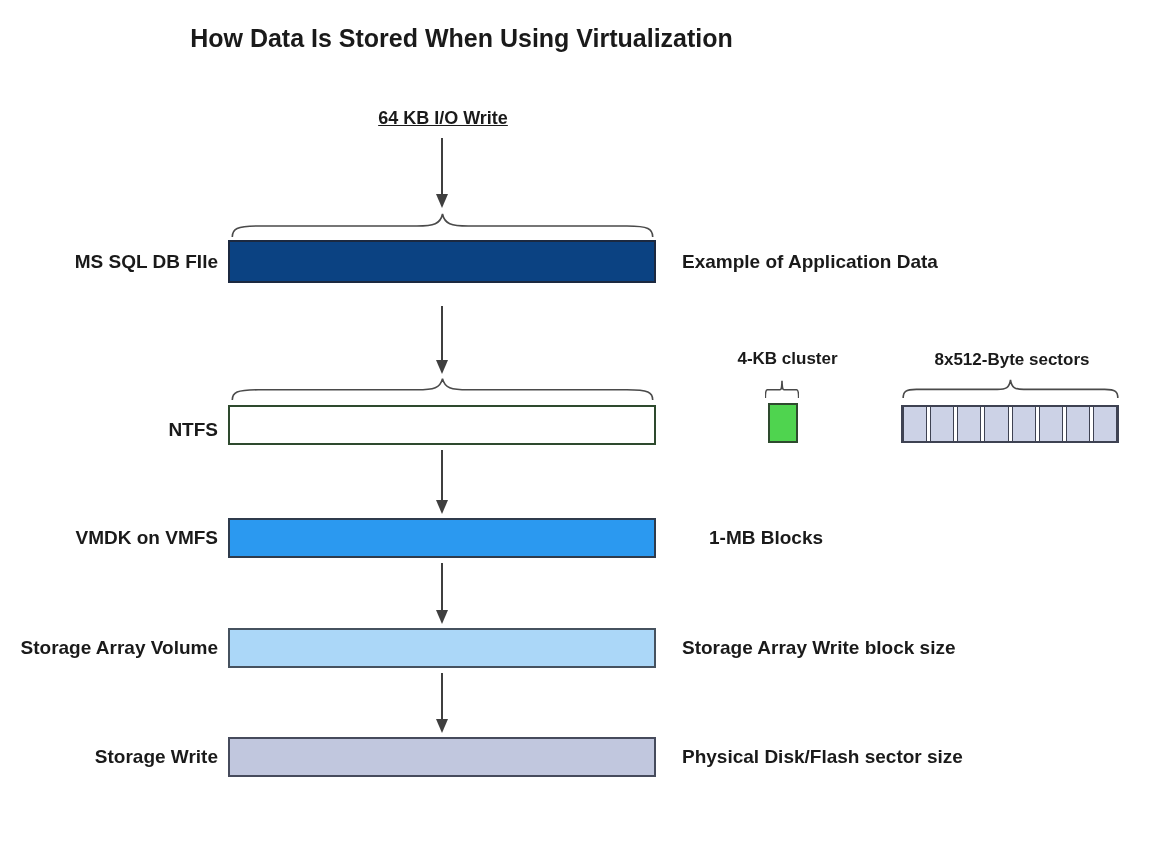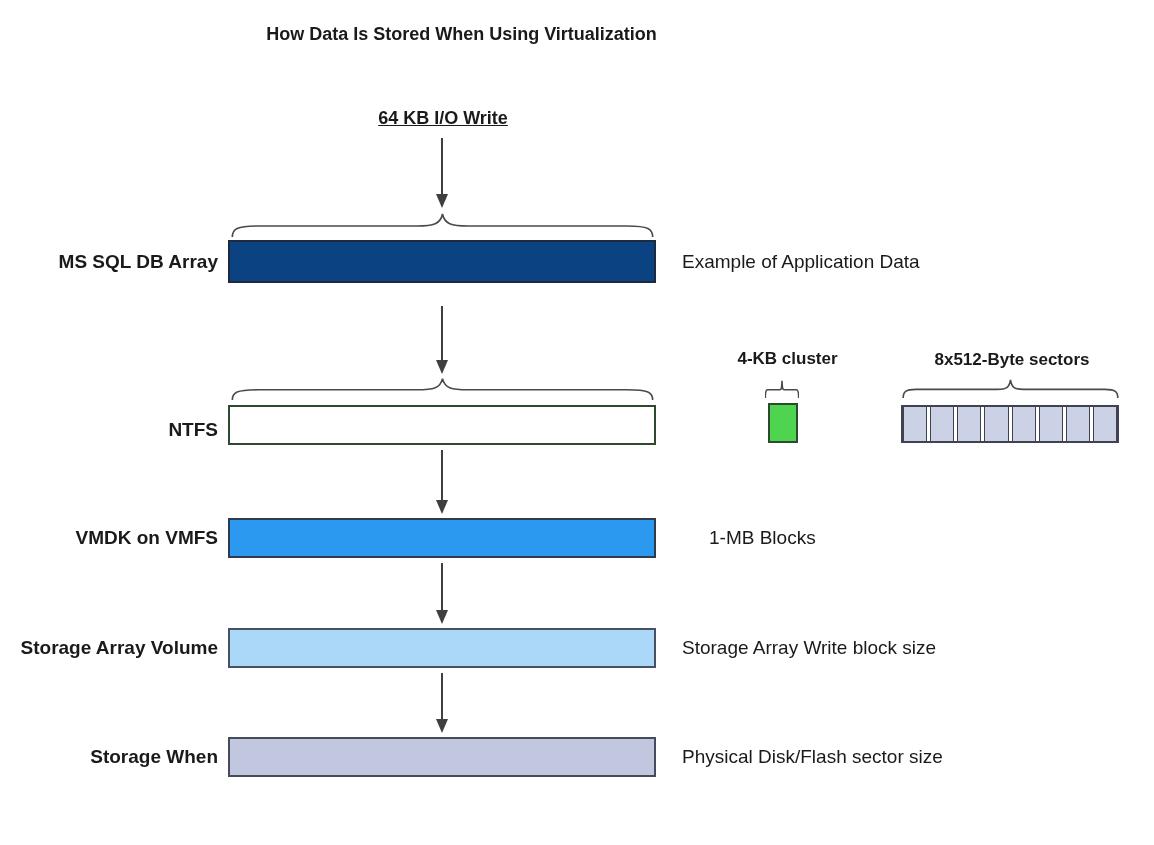--- a/index.html
+++ b/index.html
@@ -8,21 +8,21 @@
     width:1154px;height:845px;
     background:#ffffff;
     font-family:"Liberation Sans",sans-serif;
     color:#1a1a1a;
     overflow:hidden;
   }
   .abs{position:absolute;}
   .title{
     left:0;top:24px;width:923px;
     text-align:center;
-    font-size:18px;font-weight:700;
+    font-size:25px;font-weight:700;
   }
   .io-label{
     left:293px;top:108px;width:300px;
     text-align:center;
     font-size:18px;font-weight:700;text-decoration:underline;
   }
   .arrow{display:block;}
   .arrow line{stroke:#3f3f3f;stroke-width:2;}
   .arrow polygon{fill:#3f3f3f;}
   .brace path{
@@ -42,21 +42,21 @@
   .bar-sav{top:628px;height:40px;background:var(--light-blue);border:2px solid #46525f;}
   .bar-sm{top:737px;height:40px;background:var(--lavender);border:2px solid #464b5c;}
   .row-label{
     left:0;width:218px;
     display:flex;align-items:center;justify-content:flex-end;
     font-size:19px;font-weight:700;white-space:nowrap;
   }
   .row-annotation{
     left:682px;width:460px;
     display:flex;align-items:center;
-    font-size:19px;font-weight:400;white-space:nowrap;
+    font-size:19px;font-weight:700;white-space:nowrap;
   }
   .mini-label{
     text-align:center;font-size:17px;font-weight:700;white-space:nowrap;
   }
   .cluster-box{
     left:768px;top:403px;width:30px;height:40px;
     background:var(--green);border:2px solid var(--green-border);
     box-sizing:border-box;
   }
   .sector-row{
@@ -82,21 +82,21 @@
 
   <svg class="abs arrow" style="left:435px;top:138px;" width="14" height="70">
     <line x1="7" y1="0" x2="7" y2="57"></line>
       <polygon points="1,56 13,56 7,70"></polygon>
   </svg>
 
   <svg class="abs brace" style="left:228px;top:209px;" width="429" height="28" viewBox="0 0 100 28" preserveAspectRatio="none">
     <path d="M 1 28 C 1 20 2 17 7 17 L 44 17 C 48 17 49.5 15 50 5 C 50.5 15 52 17 56 17 L 93 17 C 98 17 99 20 99 28"></path>
   </svg>
 
-  <div class="abs row-label" style="top:240px;height:43px;">MS SQL DB Array</div>
+  <div class="abs row-label" style="top:240px;height:43px;">MS SQL DB FIle</div>
   <div class="abs bar bar-sql"></div>
   <div class="abs row-annotation" style="top:240px;height:43px;">Example of Application Data</div>
 
   <svg class="abs arrow" style="left:435px;top:306px;" width="14" height="68">
     <line x1="7" y1="0" x2="7" y2="55"></line>
       <polygon points="1,54 13,54 7,68"></polygon>
   </svg>
 
   <svg class="abs brace" style="left:228px;top:374px;" width="429" height="26" viewBox="0 0 100 28" preserveAspectRatio="none">
     <path d="M 1 28 C 1 20 2 17 7 17 L 44 17 C 48 17 49.5 15 50 5 C 50.5 15 52 17 56 17 L 93 17 C 98 17 99 20 99 28"></path>
@@ -159,17 +159,17 @@
 
   <div class="abs row-label" style="top:628px;height:40px;">Storage Array Volume</div>
   <div class="abs bar bar-sav"></div>
   <div class="abs row-annotation" style="top:628px;height:40px;">Storage Array Write block size</div>
 
   <svg class="abs arrow" style="left:435px;top:673px;" width="14" height="60">
     <line x1="7" y1="0" x2="7" y2="47"></line>
       <polygon points="1,46 13,46 7,60"></polygon>
   </svg>
 
-  <div class="abs row-label" style="top:737px;height:40px;">Storage When</div>
+  <div class="abs row-label" style="top:737px;height:40px;">Storage Write</div>
   <div class="abs bar bar-sm"></div>
   <div class="abs row-annotation" style="top:737px;height:40px;">Physical Disk/Flash sector size</div>
 
 </div>
 
 </body></html>

